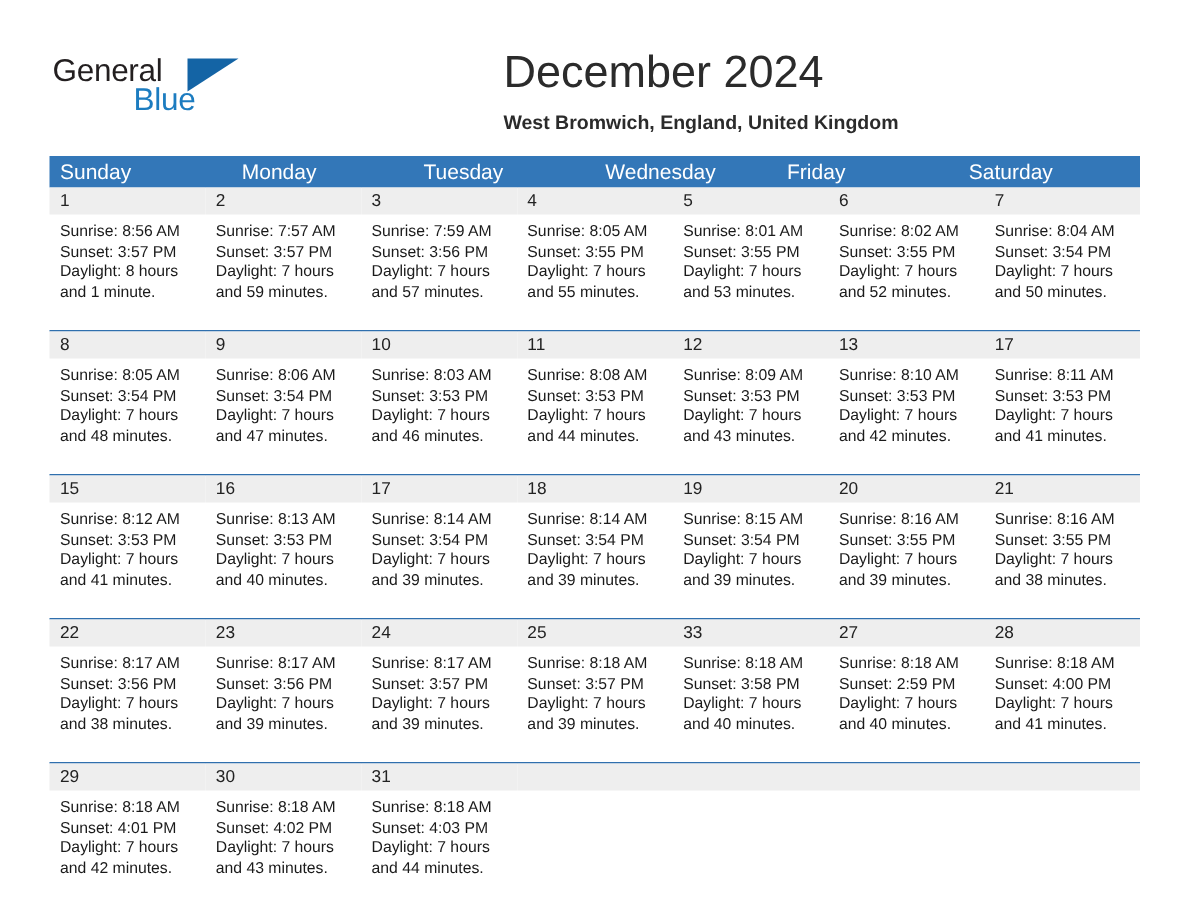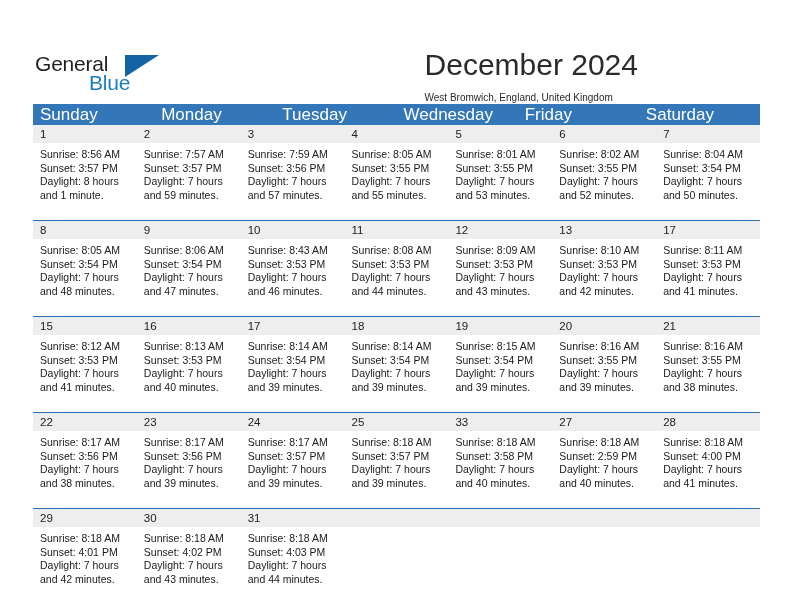--- a/index.html
+++ b/index.html
@@ -19,24 +19,23 @@
     position: relative;
     width: 792px;
     height: 612px;
     box-sizing: border-box;
   }
 
   
   .top {
     position: absolute;
     left: 0;
-    top: 16px;
+    top: 0;
     width: 632px;
     height: 100px;
-    padding-left: 39px;
   }
 
   .logo {
     position: absolute;
     left: 35px;
     top: 36px;
     width: 130px;
     height: 48px;
   }
   .logo-general {
@@ -75,24 +74,25 @@
     text-align: left;
   }
   .month-title {
     font-size: 30px;
     color: #2b2b2b;
     line-height: 36px;
     white-space: nowrap;
   }
   .location {
     margin-top: 6px;
-    font-size: 10px;
+    font-size: 13px;
     color: #2b2b2b;
     line-height: 18px;
     white-space: nowrap;
+    font-weight: bold;
   }
 
   
   .calendar {
     position: absolute;
     left: 33px;
     top: 104px;
     width: 727px;
   }
 
@@ -100,21 +100,21 @@
     display: flex;
     width: 100%;
     background: #3377b8;
     height: 21px;
   }
   .weekday {
     flex: 1 1 0;
     box-sizing: border-box;
     padding-left: 7px;
     color: #ffffff;
-    font-size: 17px;
+    font-size: 14px;
     line-height: 21px;
     white-space: nowrap;
     overflow: hidden;
   }
 
   .week {
     width: 100%;
     border-top: 1.4px solid #2f6fad;
     margin-top: 11px;
   }
@@ -271,21 +271,21 @@
               <div class="details">
                 <div>Sunrise: 8:06 AM</div>
                 <div>Sunset: 3:54 PM</div>
                 <div>Daylight: 7 hours</div>
                 <div>and 47 minutes.</div>
               </div>
             </div>
             <div class="cell">
               <div class="daynum">10</div>
               <div class="details">
-                <div>Sunrise: 8:43 AM</div>
+                <div>Sunrise: 8:03 AM</div>
                 <div>Sunset: 3:53 PM</div>
                 <div>Daylight: 7 hours</div>
                 <div>and 46 minutes.</div>
               </div>
             </div>
             <div class="cell">
               <div class="daynum">11</div>
               <div class="details">
                 <div>Sunrise: 8:08 AM</div>
                 <div>Sunset: 3:53 PM</div>

